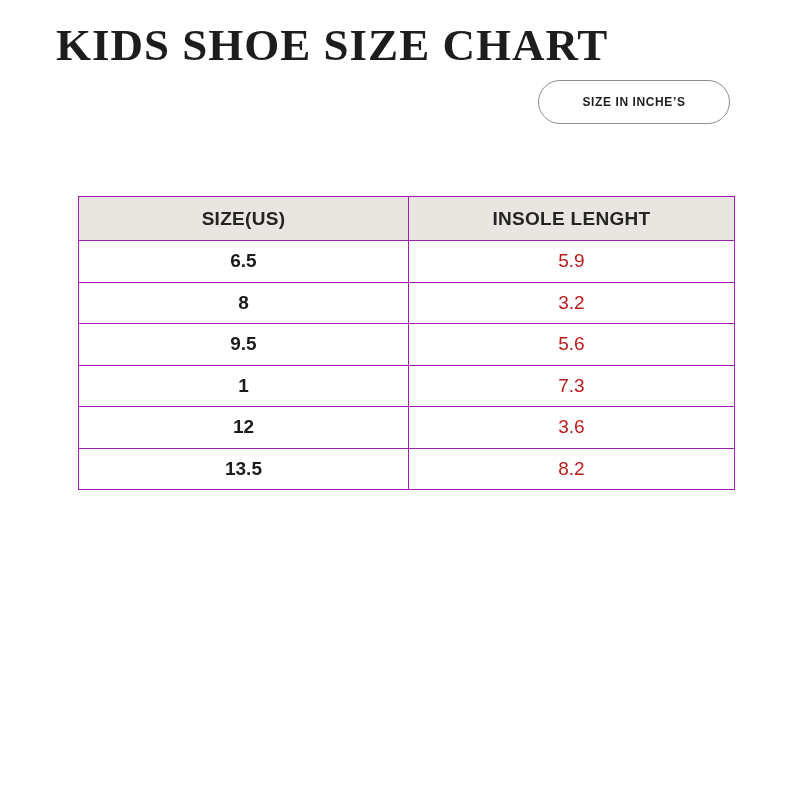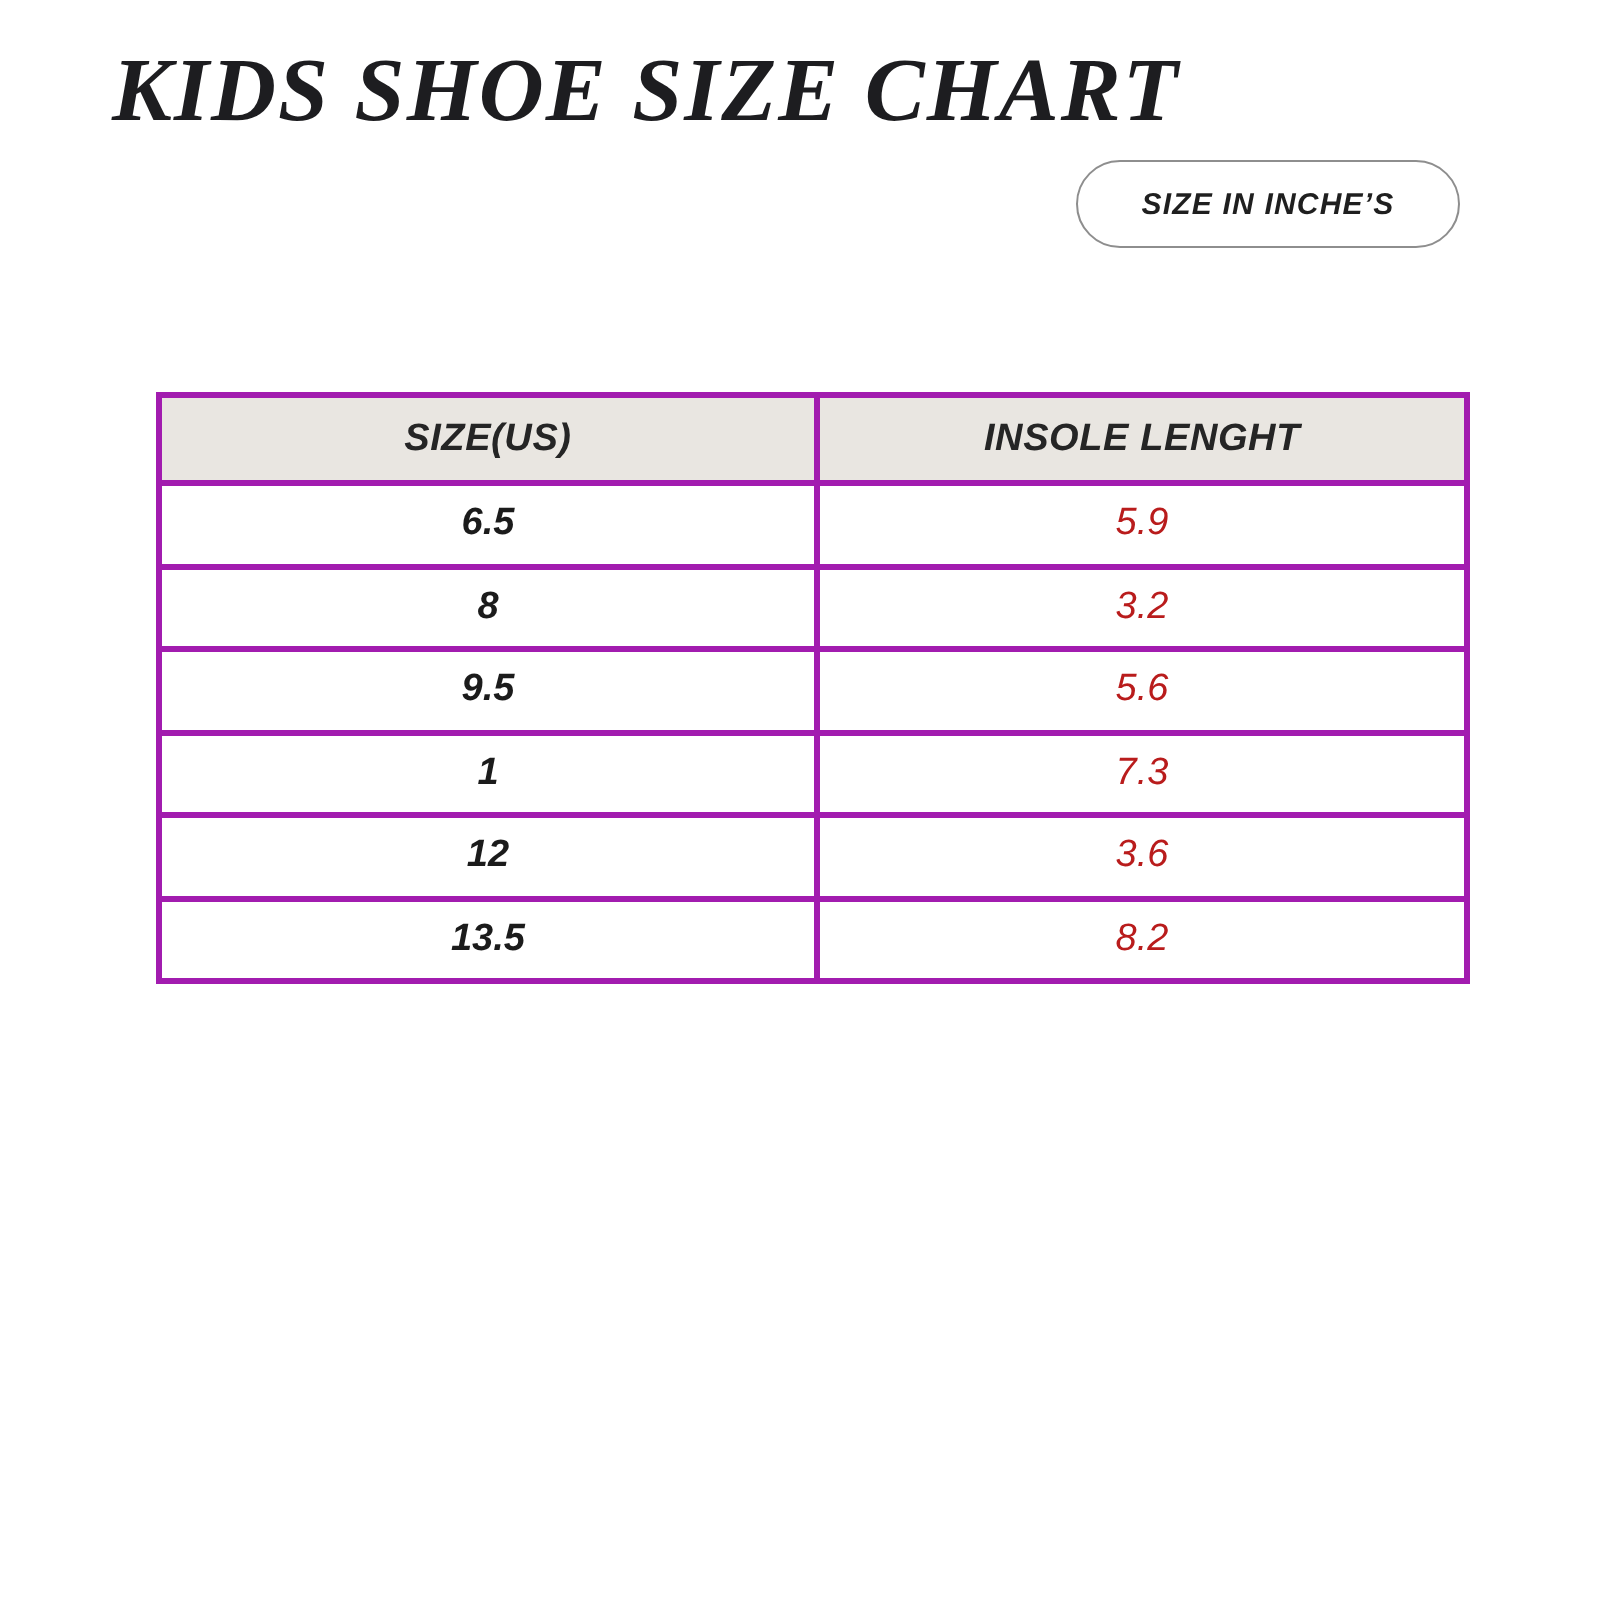--- a/index.html
+++ b/index.html
@@ -1,15 +1,15 @@
 <!DOCTYPE html>
 <html><head>
 <meta charset="utf-8">
 <style>
-  * { margin: 0; padding: 0; box-sizing: border-box; font-style: italic; }
+  * { margin: 0; padding: 0; box-sizing: border-box; }
   html, body { background: #ffffff; }
   .canvas {
     position: relative;
     width: 800px;
     height: 800px;
     background: #ffffff;
     font-family: "Liberation Sans", sans-serif;
     overflow: hidden;
   }
   .page-title {
@@ -32,37 +32,37 @@
     height: 44px;
     background: #ffffff;
     border: 1.5px solid #8e8e8e;
     border-radius: 22px;
     display: flex;
     align-items: center;
     justify-content: center;
     cursor: pointer;
   }
   .unit-badge span {
-    font-size: 15px;
+    font-size: 12px;
     font-weight: 600;
     letter-spacing: 0.6px;
     color: #1f1f1f;
     white-space: nowrap;
   }
   table.size-table {
     position: absolute;
     left: 78px;
     top: 196px;
     width: 657px;
     border-collapse: collapse;
     table-layout: fixed;
   }
   table.size-table th,
   table.size-table td {
-    border: 3px solid #a21caf;
+    border: 1px solid #a21caf;
     text-align: center;
     vertical-align: middle;
     font-size: 19px;
     margin-top: 36px;
   }
   table.size-table th {
     height: 44px;
     background: #e9e6e1;
     font-weight: 700;
     color: #252525;

